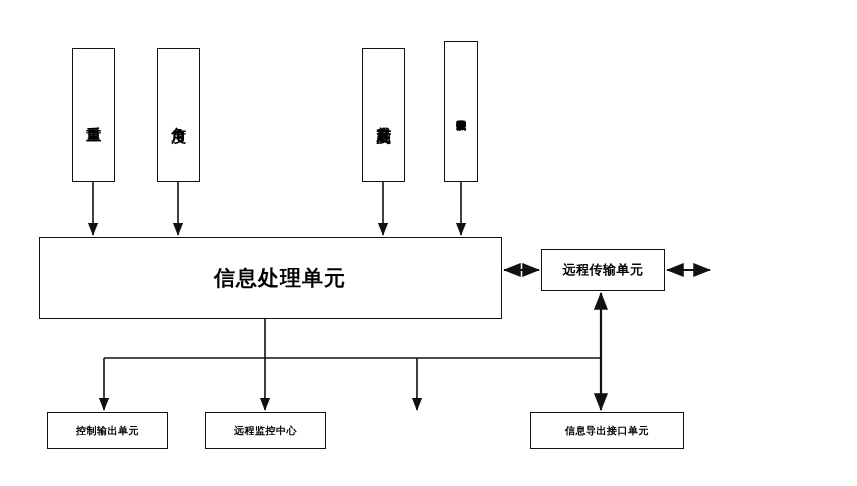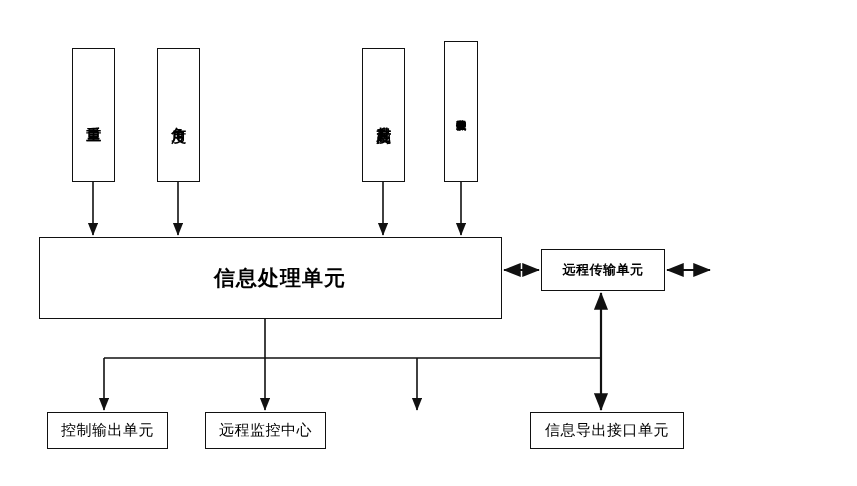--- a/index.html
+++ b/index.html
@@ -57,22 +57,22 @@
     font-size: 21px;
     letter-spacing: 1px;
   }
   .unit-label {
     font-weight: bold;
     font-size: 13px;
     letter-spacing: 0.5px;
     white-space: nowrap;
   }
   .bottom-label {
-    font-weight: normal;
-    font-size: 15px;
+    font-weight: bold;
+    font-size: 10px;
     letter-spacing: 0.5px;
     white-space: nowrap;
   }
   .vtext {
     writing-mode: vertical-rl;
     text-orientation: upright;
   }
 </style>
 </head>
 <body>

